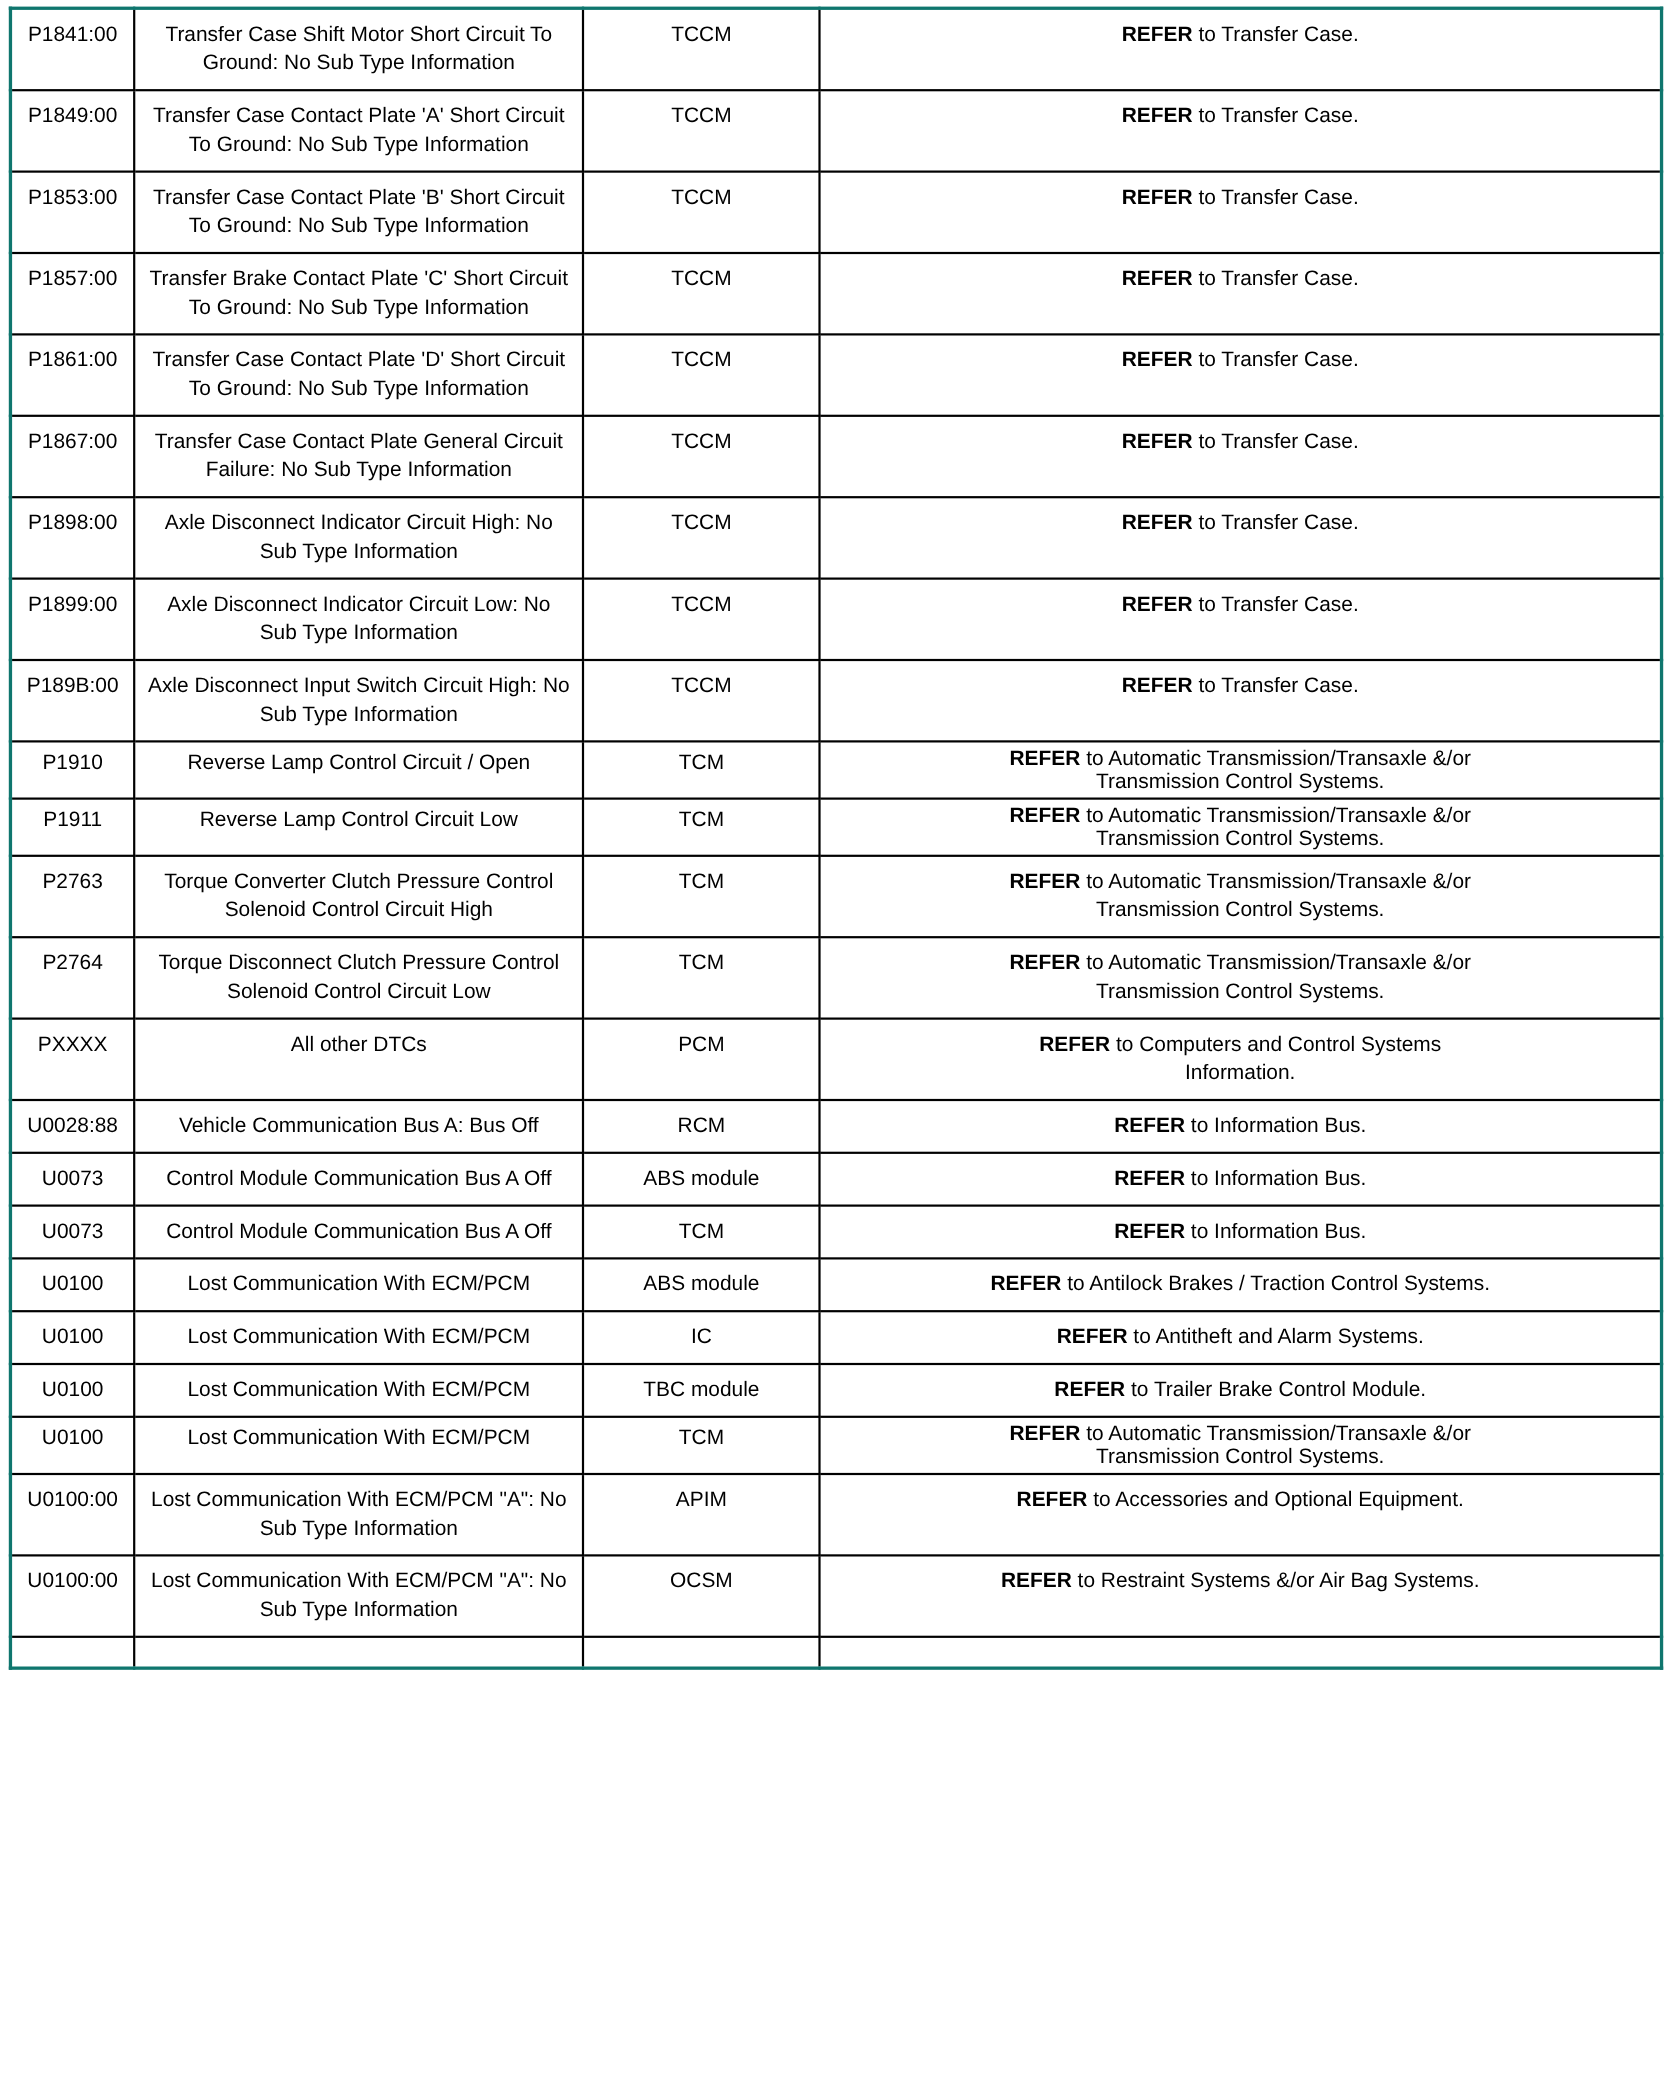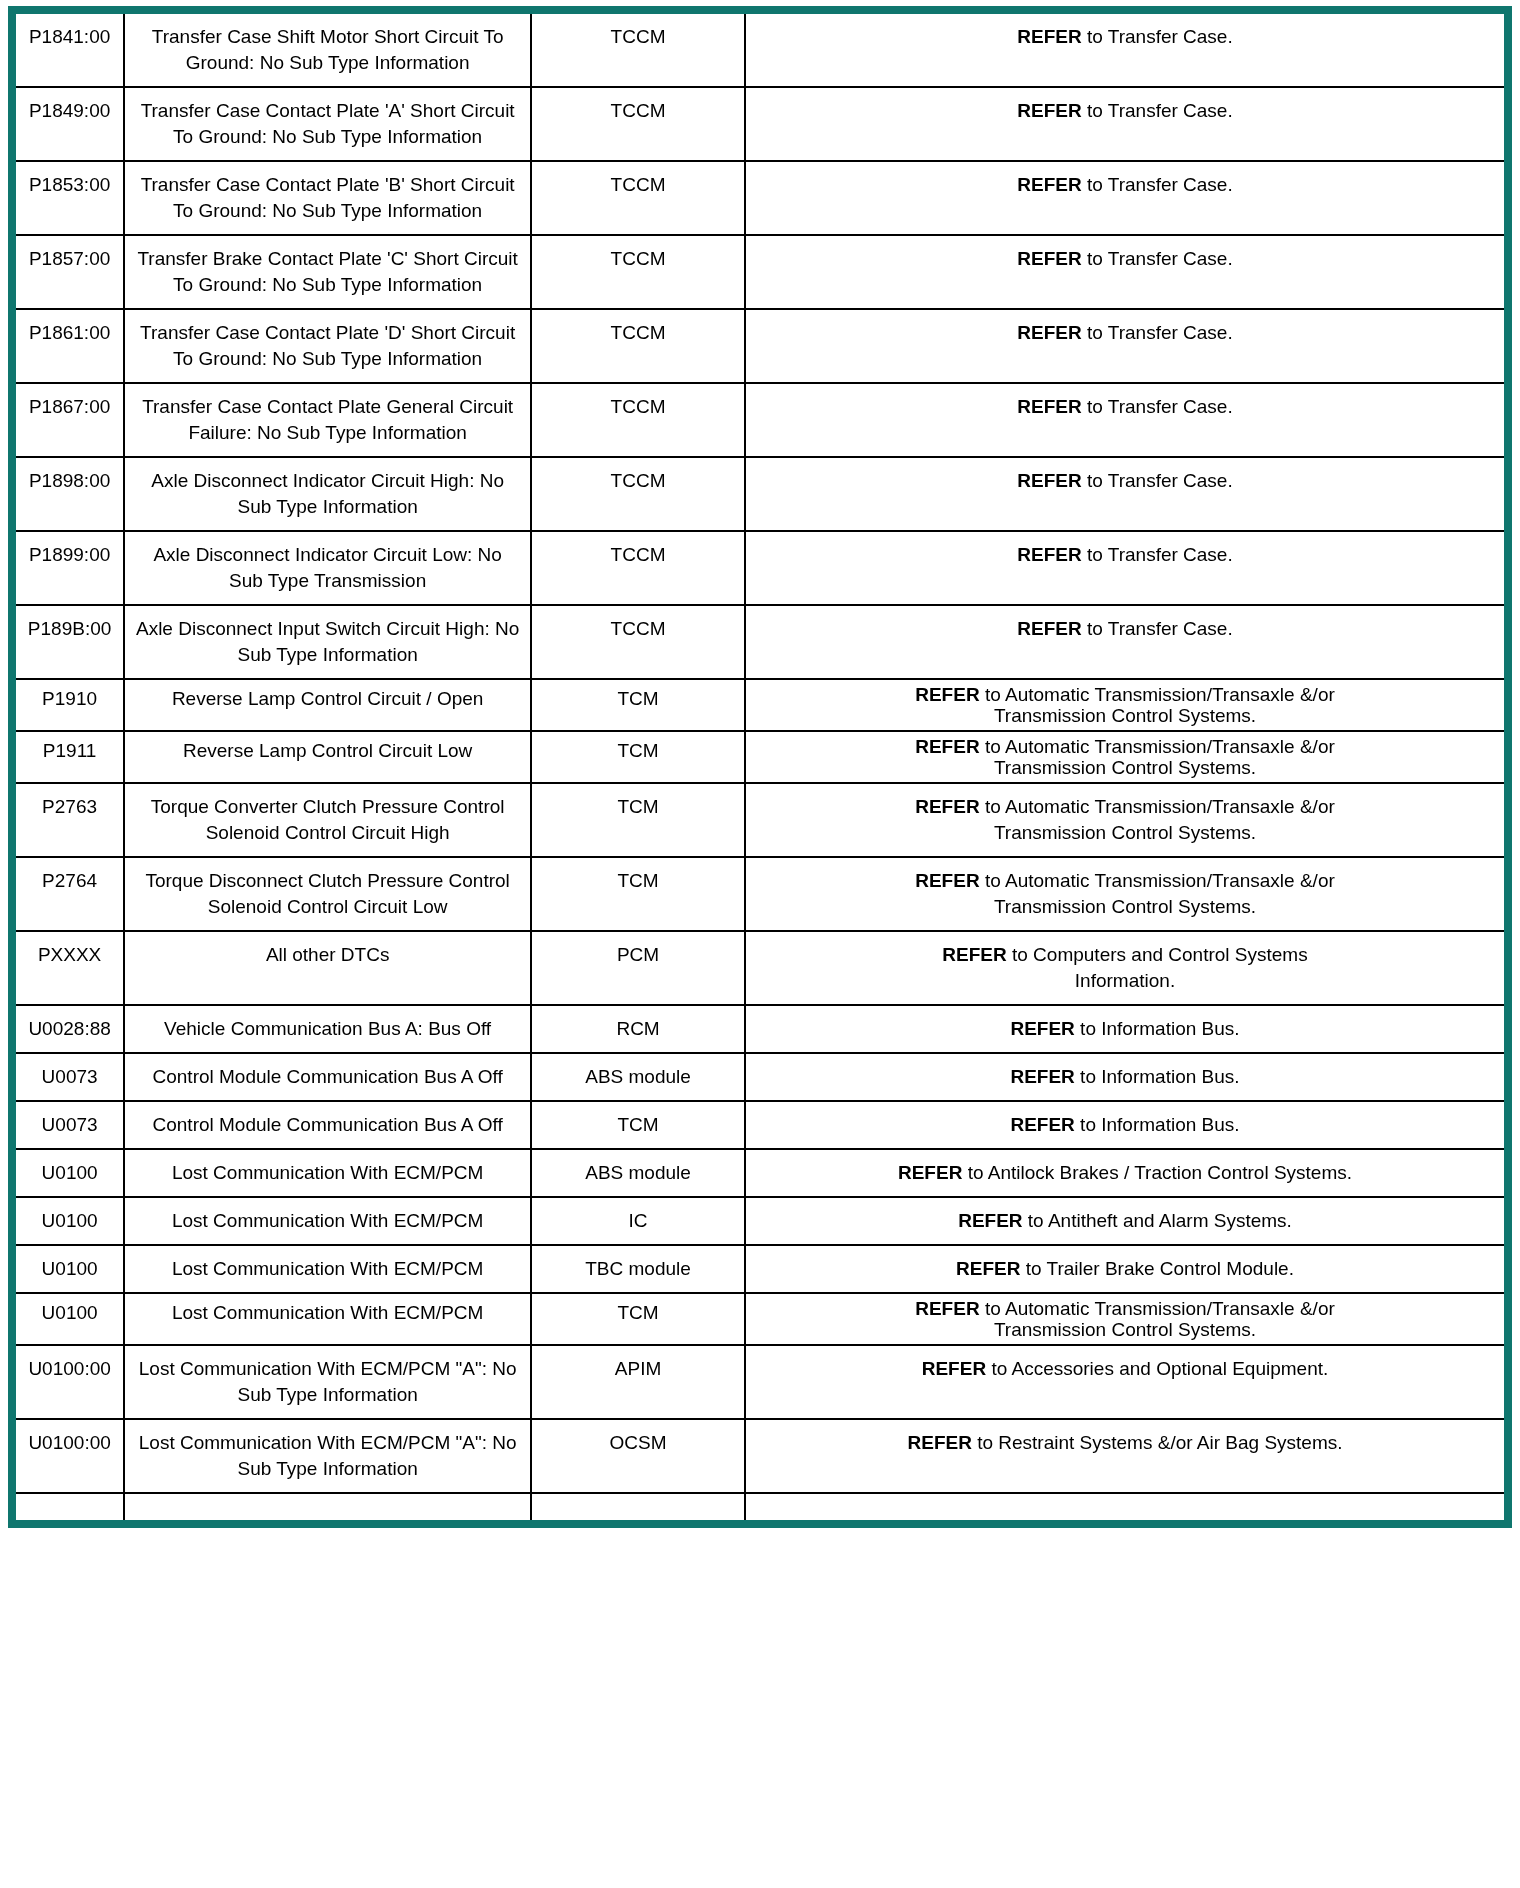--- a/index.html
+++ b/index.html
@@ -14,21 +14,21 @@
     font-family: "Liberation Sans", sans-serif;
     color: #000000;
   }
   .page {
     padding: 6px 8px 0 8px;
   }
   table.dtc-table {
     border-collapse: collapse;
     width: 100%;
     table-layout: fixed;
-    border: 8px solid #0f766e;
+    border: 3px solid #0f766e;
   }
   col.c-dtc    { width: 7.5%; }
   col.c-desc   { width: 27.2%; }
   col.c-module { width: 14.3%; }
   col.c-action { width: 51.0%; }
   td {
     border: 2px solid #000000;
     padding: 10px 10px;
     font-size: 19px;
     line-height: 26px;
@@ -110,21 +110,21 @@
           <td class="action"><b class="refer">REFER</b> to Transfer Case.</td>
         </tr>
         <tr>
           <td class="dtc">P1898:00</td>
           <td class="desc">Axle Disconnect Indicator Circuit High: No Sub Type Information</td>
           <td class="module">TCCM</td>
           <td class="action"><b class="refer">REFER</b> to Transfer Case.</td>
         </tr>
         <tr>
           <td class="dtc">P1899:00</td>
-          <td class="desc">Axle Disconnect Indicator Circuit Low: No Sub Type Transmission</td>
+          <td class="desc">Axle Disconnect Indicator Circuit Low: No Sub Type Information</td>
           <td class="module">TCCM</td>
           <td class="action"><b class="refer">REFER</b> to Transfer Case.</td>
         </tr>
         <tr>
           <td class="dtc">P189B:00</td>
           <td class="desc">Axle Disconnect Input Switch Circuit High: No Sub Type Information</td>
           <td class="module">TCCM</td>
           <td class="action"><b class="refer">REFER</b> to Transfer Case.</td>
         </tr>
         <tr class="tight">

